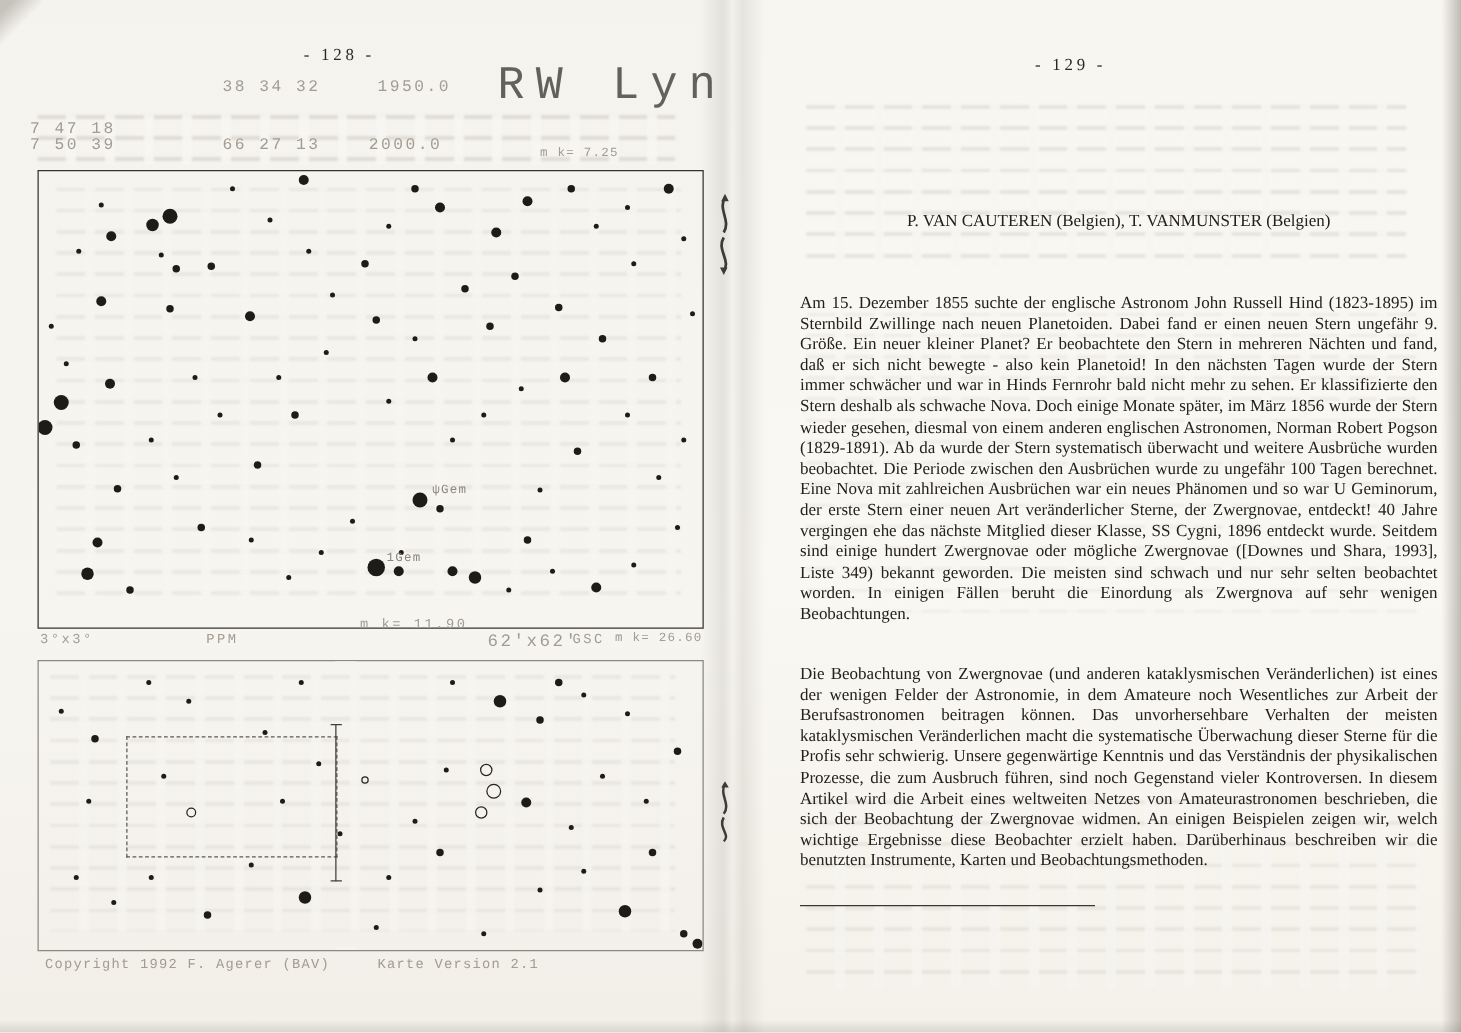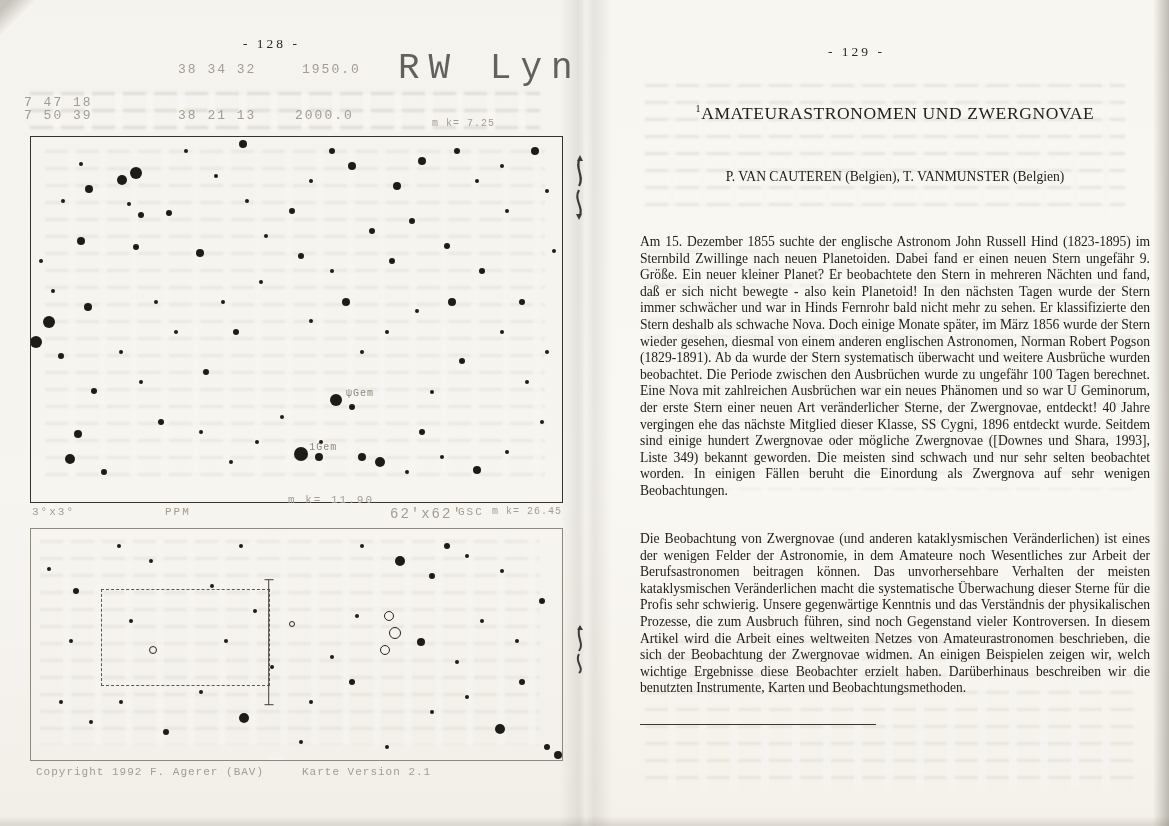--- a/index.html
+++ b/index.html
@@ -59,21 +59,21 @@
 
     <div class="pagenum" style="left:243px;top:36px;">- 128 -</div>
 
     <span class="typew" style="left:24px;top:62px;font-size:13px;margin-top:33px;">7 47 18</span>
     <span class="typew" style="left:178px;top:62px;font-size:13px;">38 34 32</span>
     <span class="typew" style="left:302px;top:62px;font-size:13px;">1950.0</span>
 
     <div style="position:absolute;left:398px;top:48px;font-family:'Liberation Mono',monospace;font-size:36px;letter-spacing:9px;color:#4f4e4b;opacity:.88;transform:scaleY(1.04);">RW Lyn</div>
 
     <span class="typew" style="left:24px;top:108px;font-size:13px;">7 50 39</span>
-    <span class="typew" style="left:178px;top:108px;font-size:13px;">38 21 13</span>
+    <span class="typew" style="left:178px;top:108px;font-size:13px;">66 27 13</span>
     <span class="typew" style="left:295px;top:108px;font-size:13px;">2000.0</span>
     <span class="typew" style="left:432px;top:118px;font-size:10px;letter-spacing:1px;">m k= 7.25</span>
 
     <div id="chart1" class="chartbox">
         <div class="star" style="left: 17.2%; top: 11.8%; width: 10px; height: 10px;"></div>
         <div class="star" style="left: 19.8%; top: 9.9%; width: 12px; height: 12px;"></div>
         <div class="star" style="left: 10.9%; top: 14.3%; width: 8px; height: 8px;"></div>
         <div class="star" style="left: 40%; top: 2%; width: 8px; height: 8px;"></div>
         <div class="star" style="left: 9.4%; top: 7.4%; width: 4px; height: 4px;"></div>
         <div class="star" style="left: 26%; top: 20.9%; width: 6px; height: 6px;"></div>
@@ -157,21 +157,21 @@
         <div class="star" style="left: 4.2%; top: 42.3%; width: 4px; height: 4px;"></div>
         <span class="starlabel" style="left: 59.3%; top: 70.1%;">ψGem</span>
         <span class="starlabel" style="left: 52.4%; top: 84.9%;">1Gem</span>
       </div>
 
     <span class="typew" style="left:32px;top:506px;font-size:11px;">3°x3°</span>
     <span class="typew" style="left:165px;top:506px;font-size:11px;">PPM</span>
     <span class="typew" style="left:288px;top:494px;font-size:11px;font-family:Liberation Mono, monospace;">m k= 11.90</span>
     <span class="typew" style="left:390px;top:506px;font-size:14px;">62'x62'</span>
     <span class="typew" style="left:458px;top:506px;font-size:11px;">GSC</span>
-    <span class="typew" style="left:492px;top:506px;font-size:10px;letter-spacing:1px;">m k= 26.45</span>
+    <span class="typew" style="left:492px;top:506px;font-size:10px;letter-spacing:1px;">m k= 26.60</span>
 
     <div id="chart2" class="chartbox">
       <div id="dashed-box" style="left: 13.2%; top: 26.1%; width: 31.4%; height: 40.9%;"></div>
       <div id="marker-v" class="markerline" style="left: 44.8%; top: 22%; height: 54%;"></div>
       <div id="marker-t1" class="markertick" style="left: 44.8%; top: 22%;"></div>
       <div id="marker-t2" class="markertick" style="left: 44.8%; top: 76%;"></div>
       <div class="fadegap" style="left:44.6%;top:-3px;width:3.2%;height:6px;"></div>
       <div class="fadegap" style="left:44.6%;bottom:-3px;width:3.2%;height:6px;"></div>
     <div class="star" style="left: 3.4%; top: 17.4%; width: 4px; height: 4px;"></div>
         <div class="star" style="left: 8.5%; top: 27%; width: 6px; height: 6px;"></div>
@@ -226,23 +226,20 @@
 
   <div id="right-page" class="page">
 
     <div class="bleed" style="left:62px;top:84px;width:480px;height:130px;opacity:.8;"></div>
     <div class="bleed" style="left:62px;top:250px;width:490px;height:240px;opacity:.45;"></div>
     <div class="bleed" style="left:62px;top:640px;width:490px;height:150px;opacity:.6;"></div>
   </div>
 
   <div class="pagenum" style="left:828px;top:44px;">- 129 -</div>
 
-  <div class="rp-text" style="top:98px;text-align:center;font-size:17.5px;letter-spacing:.6px;line-height:22px;">
-    <sup>1</sup><span>AMATEURASTRONOMEN UND ZWERGNOVAE</span>
-  </div>
 
   <div class="rp-text" style="top:169px;text-align:center;font-size:13.6px;">P. VAN CAUTEREN (Belgien), T. VANMUNSTER (Belgien)</div>
 
 
   <div class="rp-text" style="top:234px;">Am 15. Dezember 1855 suchte der englische Astronom John Russell Hind (1823-1895) im Sternbild Zwillinge nach neuen Planetoiden. Dabei fand er einen neuen Stern ungefähr 9. Größe. Ein neuer kleiner Planet? Er beobachtete den Stern in mehreren Nächten und fand, daß er sich nicht bewegte - also kein Planetoid! In den nächsten Tagen wurde der Stern immer schwächer und war in Hinds Fernrohr bald nicht mehr zu sehen. Er klassifizierte den Stern deshalb als schwache Nova. Doch einige Monate später, im März 1856 wurde der Stern wieder gesehen, diesmal von einem anderen englischen Astronomen, Norman Robert Pogson (1829-1891). Ab da wurde der Stern systematisch überwacht und weitere Ausbrüche wurden beobachtet. Die Periode zwischen den Ausbrüchen wurde zu ungefähr 100 Tagen berechnet. Eine Nova mit zahlreichen Ausbrüchen war ein neues Phänomen und so war U Geminorum, der erste Stern einer neuen Art veränderlicher Sterne, der Zwergnovae, entdeckt! 40 Jahre vergingen ehe das nächste Mitglied dieser Klasse, SS Cygni, 1896 entdeckt wurde. Seitdem sind einige hundert Zwergnovae oder mögliche Zwergnovae ([Downes und Shara, 1993], Liste 349) bekannt geworden. Die meisten sind schwach und nur sehr selten beobachtet worden. In einigen Fällen beruht die Einordung als Zwergnova auf sehr wenigen Beobachtungen.</div>
   <div class="rp-text" style="top:531px;">Die Beobachtung von Zwergnovae (und anderen kataklysmischen Veränderlichen) ist eines der wenigen Felder der Astronomie, in dem Amateure noch Wesentliches zur Arbeit der Berufsastronomen beitragen können. Das unvorhersehbare Verhalten der meisten kataklysmischen Veränderlichen macht die systematische Überwachung dieser Sterne für die Profis sehr schwierig. Unsere gegenwärtige Kenntnis und das Verständnis der physikalischen Prozesse, die zum Ausbruch führen, sind noch Gegenstand vieler Kontroversen. In diesem Artikel wird die Arbeit eines weltweiten Netzes von Amateurastronomen beschrieben, die sich der Beobachtung der Zwergnovae widmen. An einigen Beispielen zeigen wir, welch wichtige Ergebnisse diese Beobachter erzielt haben. Darüberhinaus beschreiben wir die benutzten Instrumente, Karten und Beobachtungsmethoden.</div>
 
   <div style="position:absolute;left:640px;top:724px;width:236px;height:1.4px;background:#3a3732;"></div>
 
   <svg class="staple" style="left:569px;top:154px;" width="22" height="68" viewBox="0 0 22 68">

